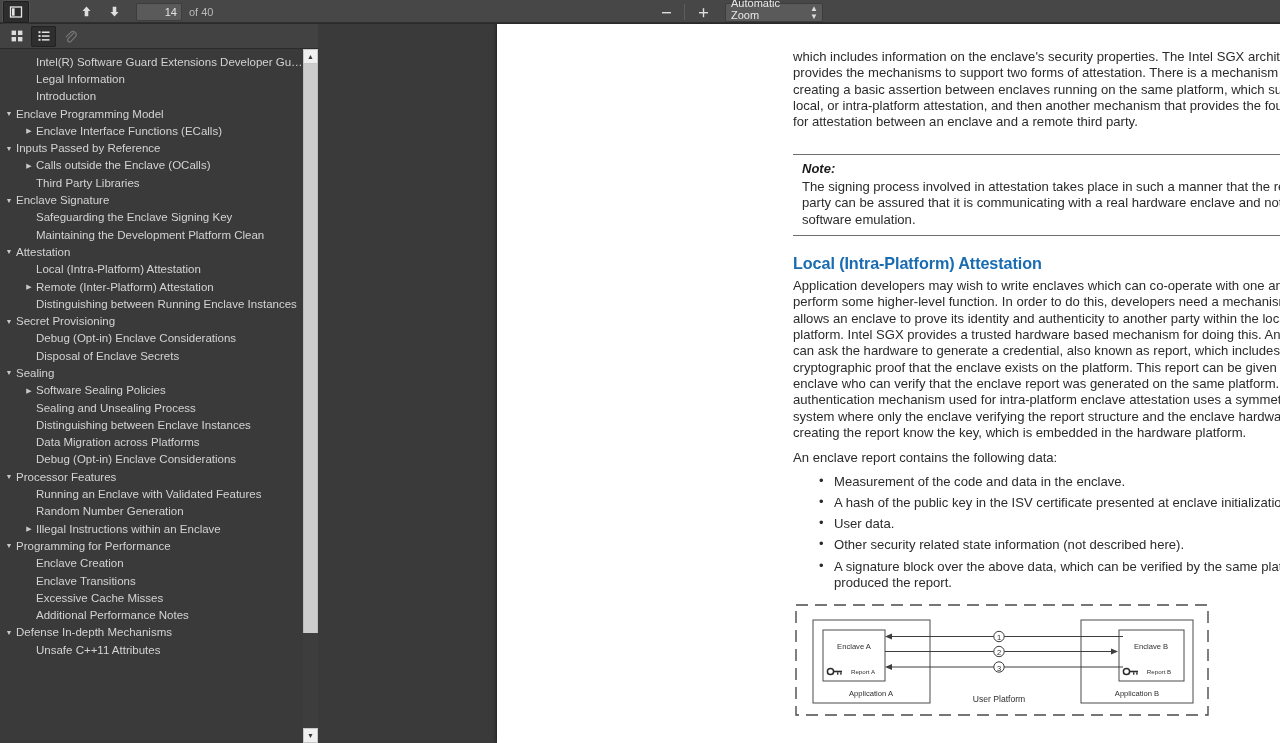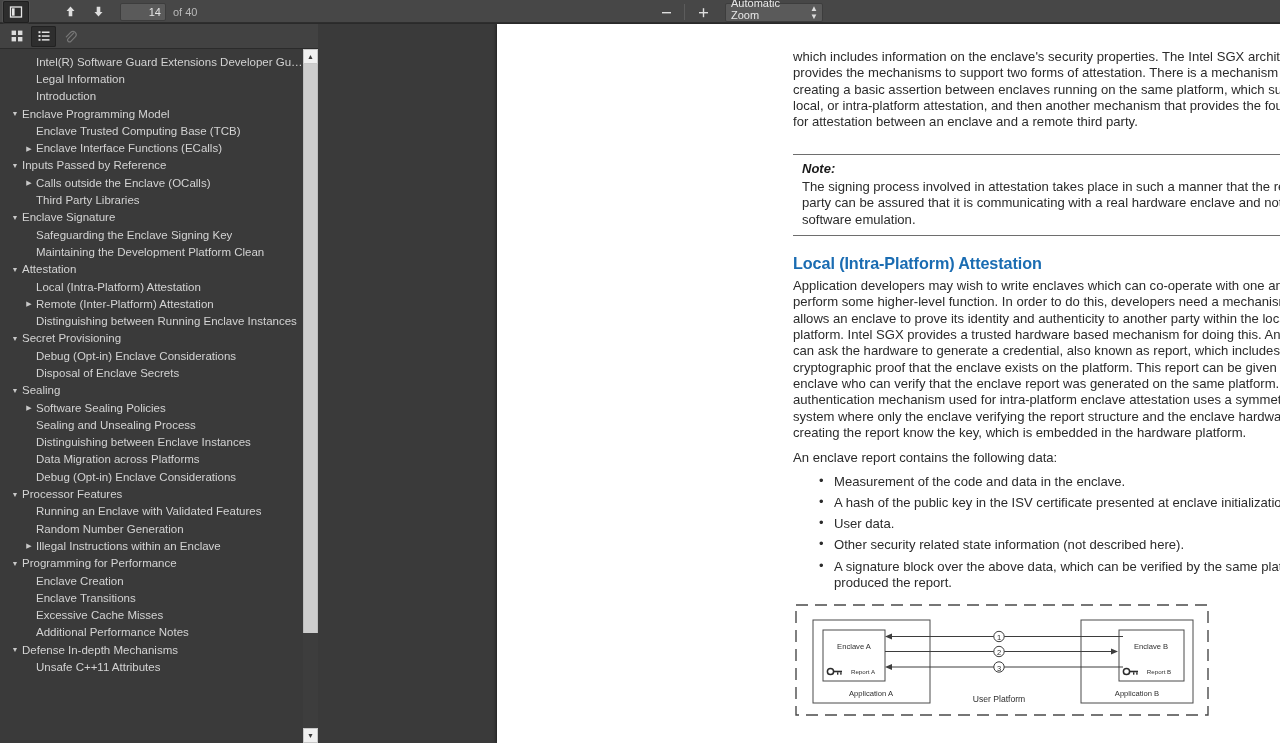--- a/index.html
+++ b/index.html
@@ -11,20 +11,21 @@
   }
 
   
   #toolbar {
     position: absolute; left: 0; top: 0;
     width: 1280px; height: 24px;
     background: #474747;
     border-bottom: 1px solid #2a2a2a;
     display: flex; align-items: center;
     box-shadow: inset 0 -1px 0 rgba(0,0,0,.35);
+    gap: 16px;
   }
   .tb-btn {
     width: 26px; height: 22px;
     display: flex; align-items: center; justify-content: center;
     border-radius: 2px;
     margin: 0 1px;
     cursor: default;
   }
   .tb-btn.active {
     background: #2d2d2d;
@@ -106,21 +107,21 @@
     white-space: nowrap;
     padding-left: 8px;
   }
   .ol-tri {
     width: 14px; flex: 0 0 14px;
     font-size: 7px; line-height: 7px;
     color: #c8c8c8;
     text-align: center;
   }
   .ol-label { overflow: hidden; text-overflow: ellipsis; }
-  .lvl0 { padding-left: 8px; }
+  .lvl0 { padding-left: 2px; }
   .lvl1 { padding-left: 22px; }
 
   
   #side-scroll {
     position: absolute; left: 303px; top: 25px;
     width: 15px; height: 694px;
     background: #3d3d3d;
   }
   .sb-arrow {
     position: absolute; left: 0; width: 15px; height: 15px;
@@ -288,24 +289,20 @@
       </div>
       <div class="ol-item lvl1">
         <span class="ol-tri"></span>
         <span class="ol-label">Introduction</span>
       </div>
       <div class="ol-item lvl0">
         <span class="ol-tri">▼</span>
         <span class="ol-label">Enclave Programming Model</span>
       </div>
       <div class="ol-item lvl1">
-        <span class="ol-tri"></span>
-        <span class="ol-label">Enclave Trusted Computing Base (TCB)</span>
-      </div>
-      <div class="ol-item lvl1">
         <span class="ol-tri">▶</span>
         <span class="ol-label">Enclave Interface Functions (ECalls)</span>
       </div>
       <div class="ol-item lvl0">
         <span class="ol-tri">▼</span>
         <span class="ol-label">Inputs Passed by Reference</span>
       </div>
       <div class="ol-item lvl1">
         <span class="ol-tri">▶</span>
         <span class="ol-label">Calls outside the Enclave (OCalls)</span>

